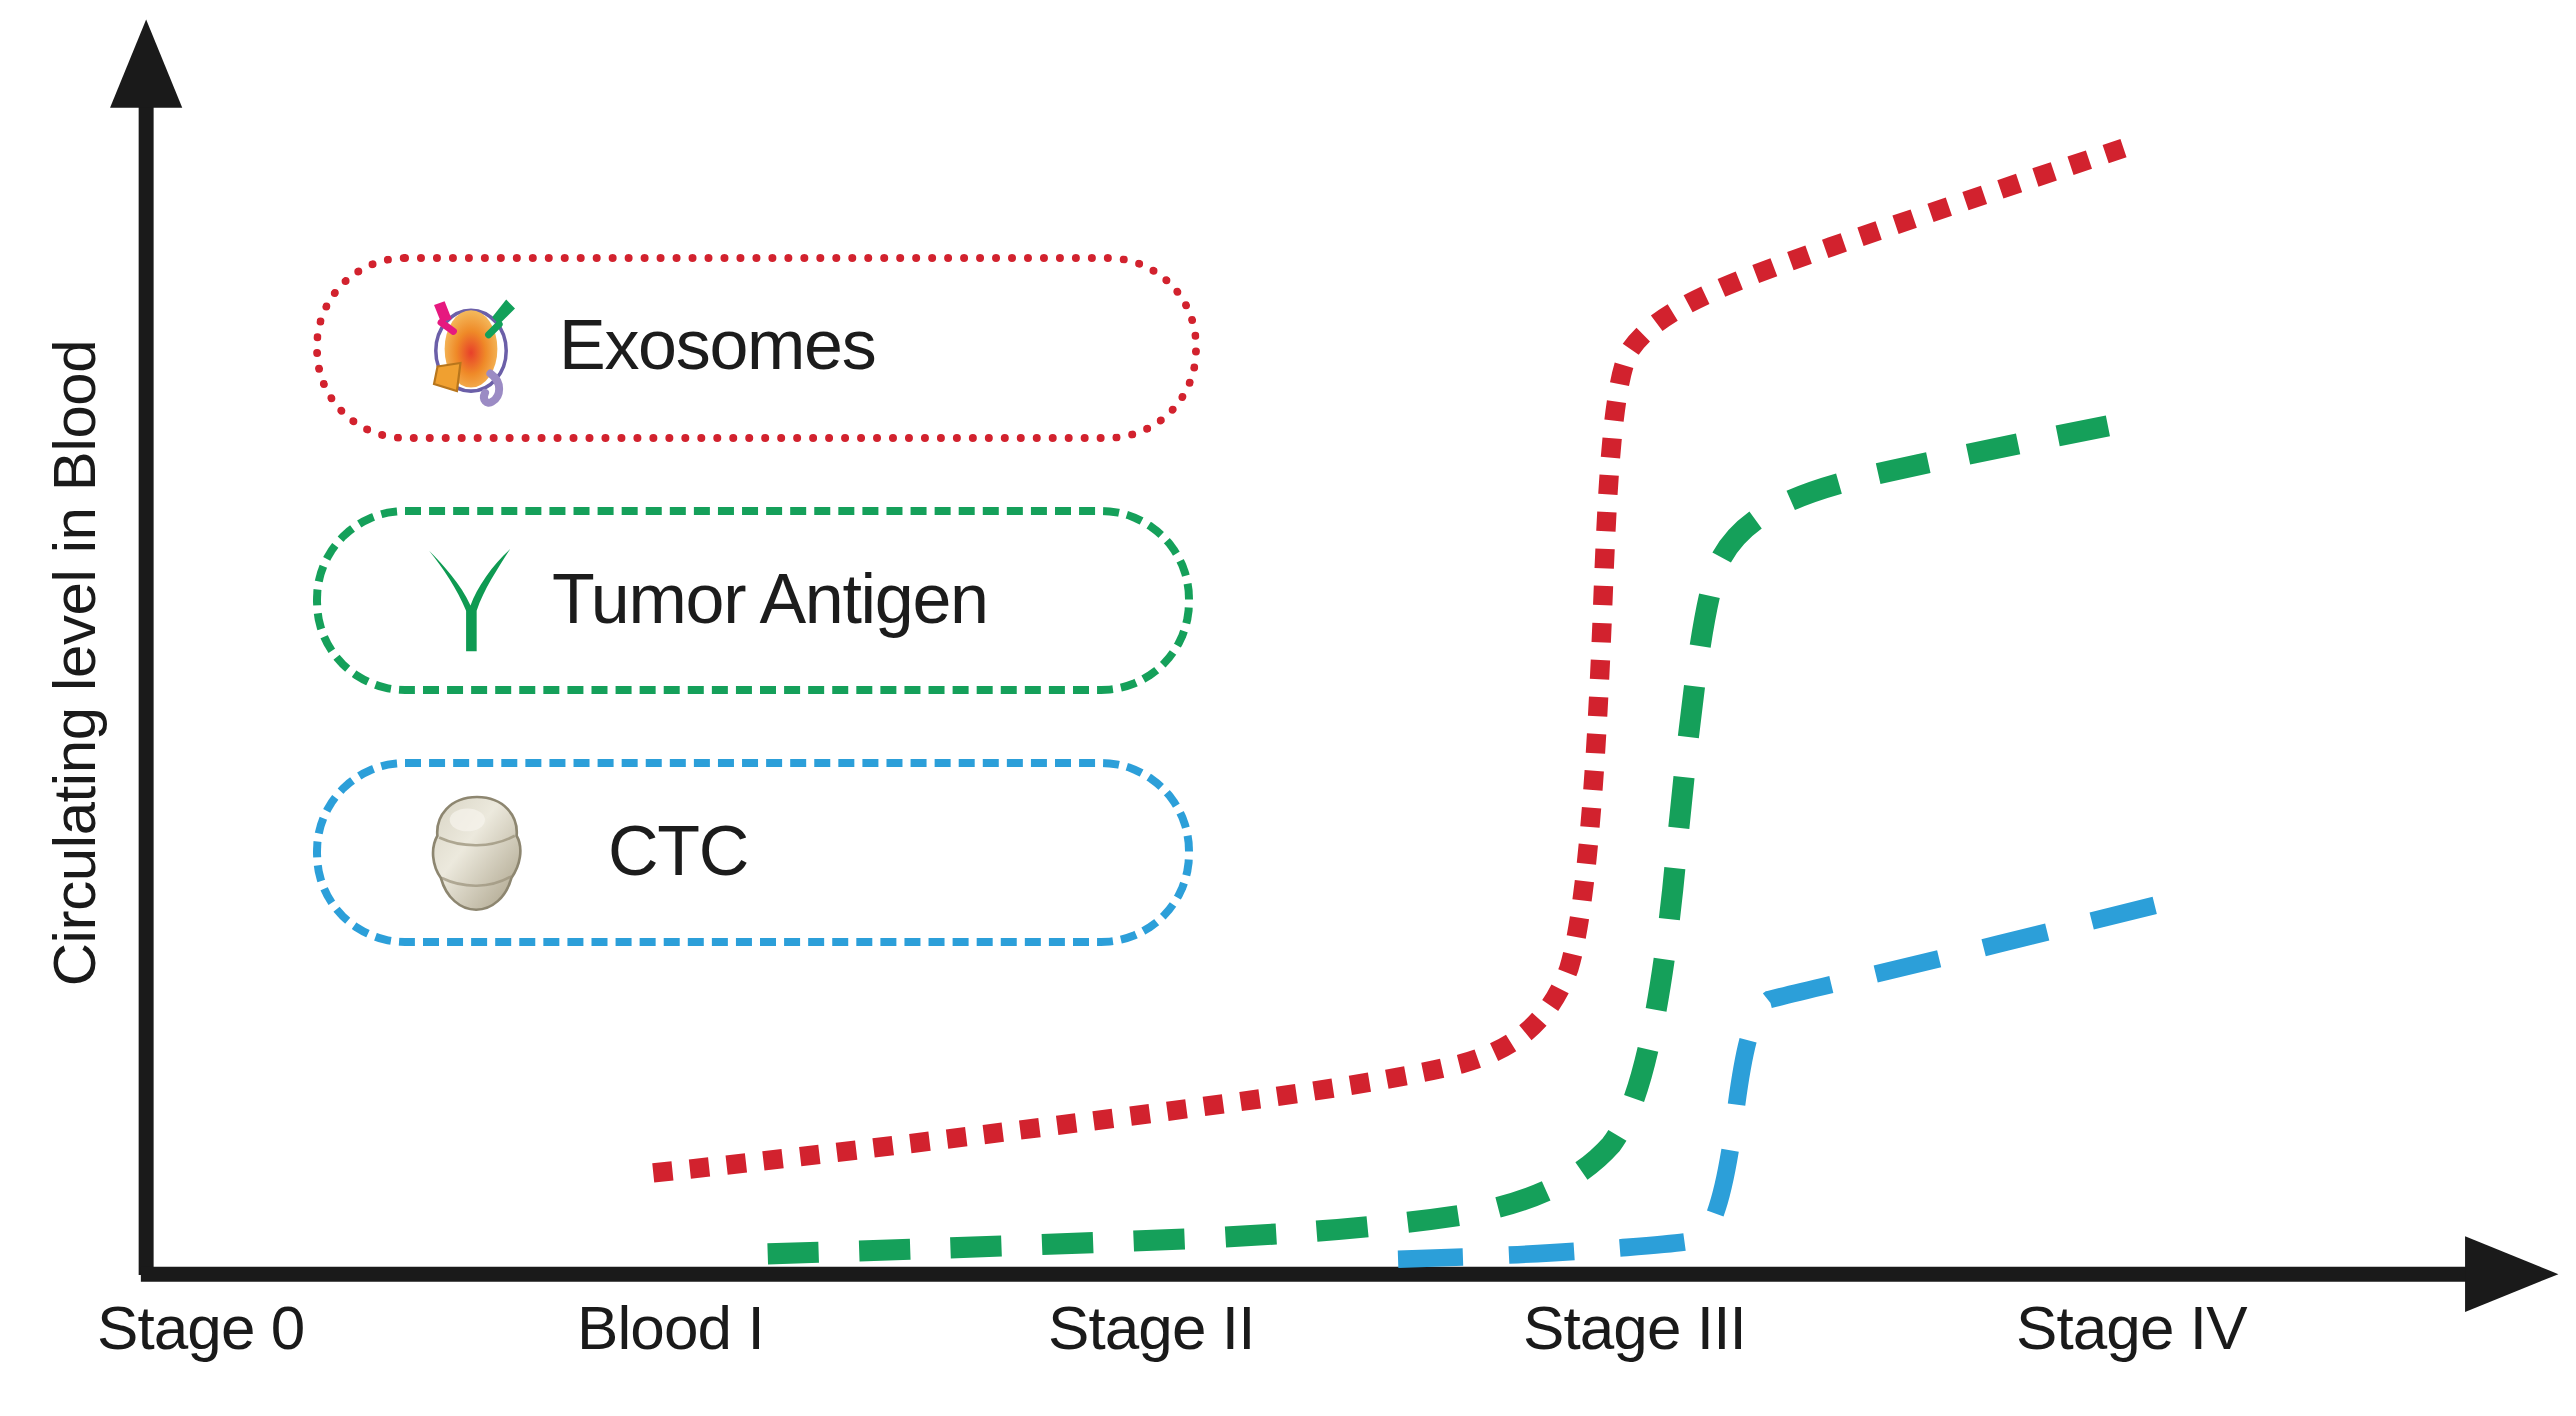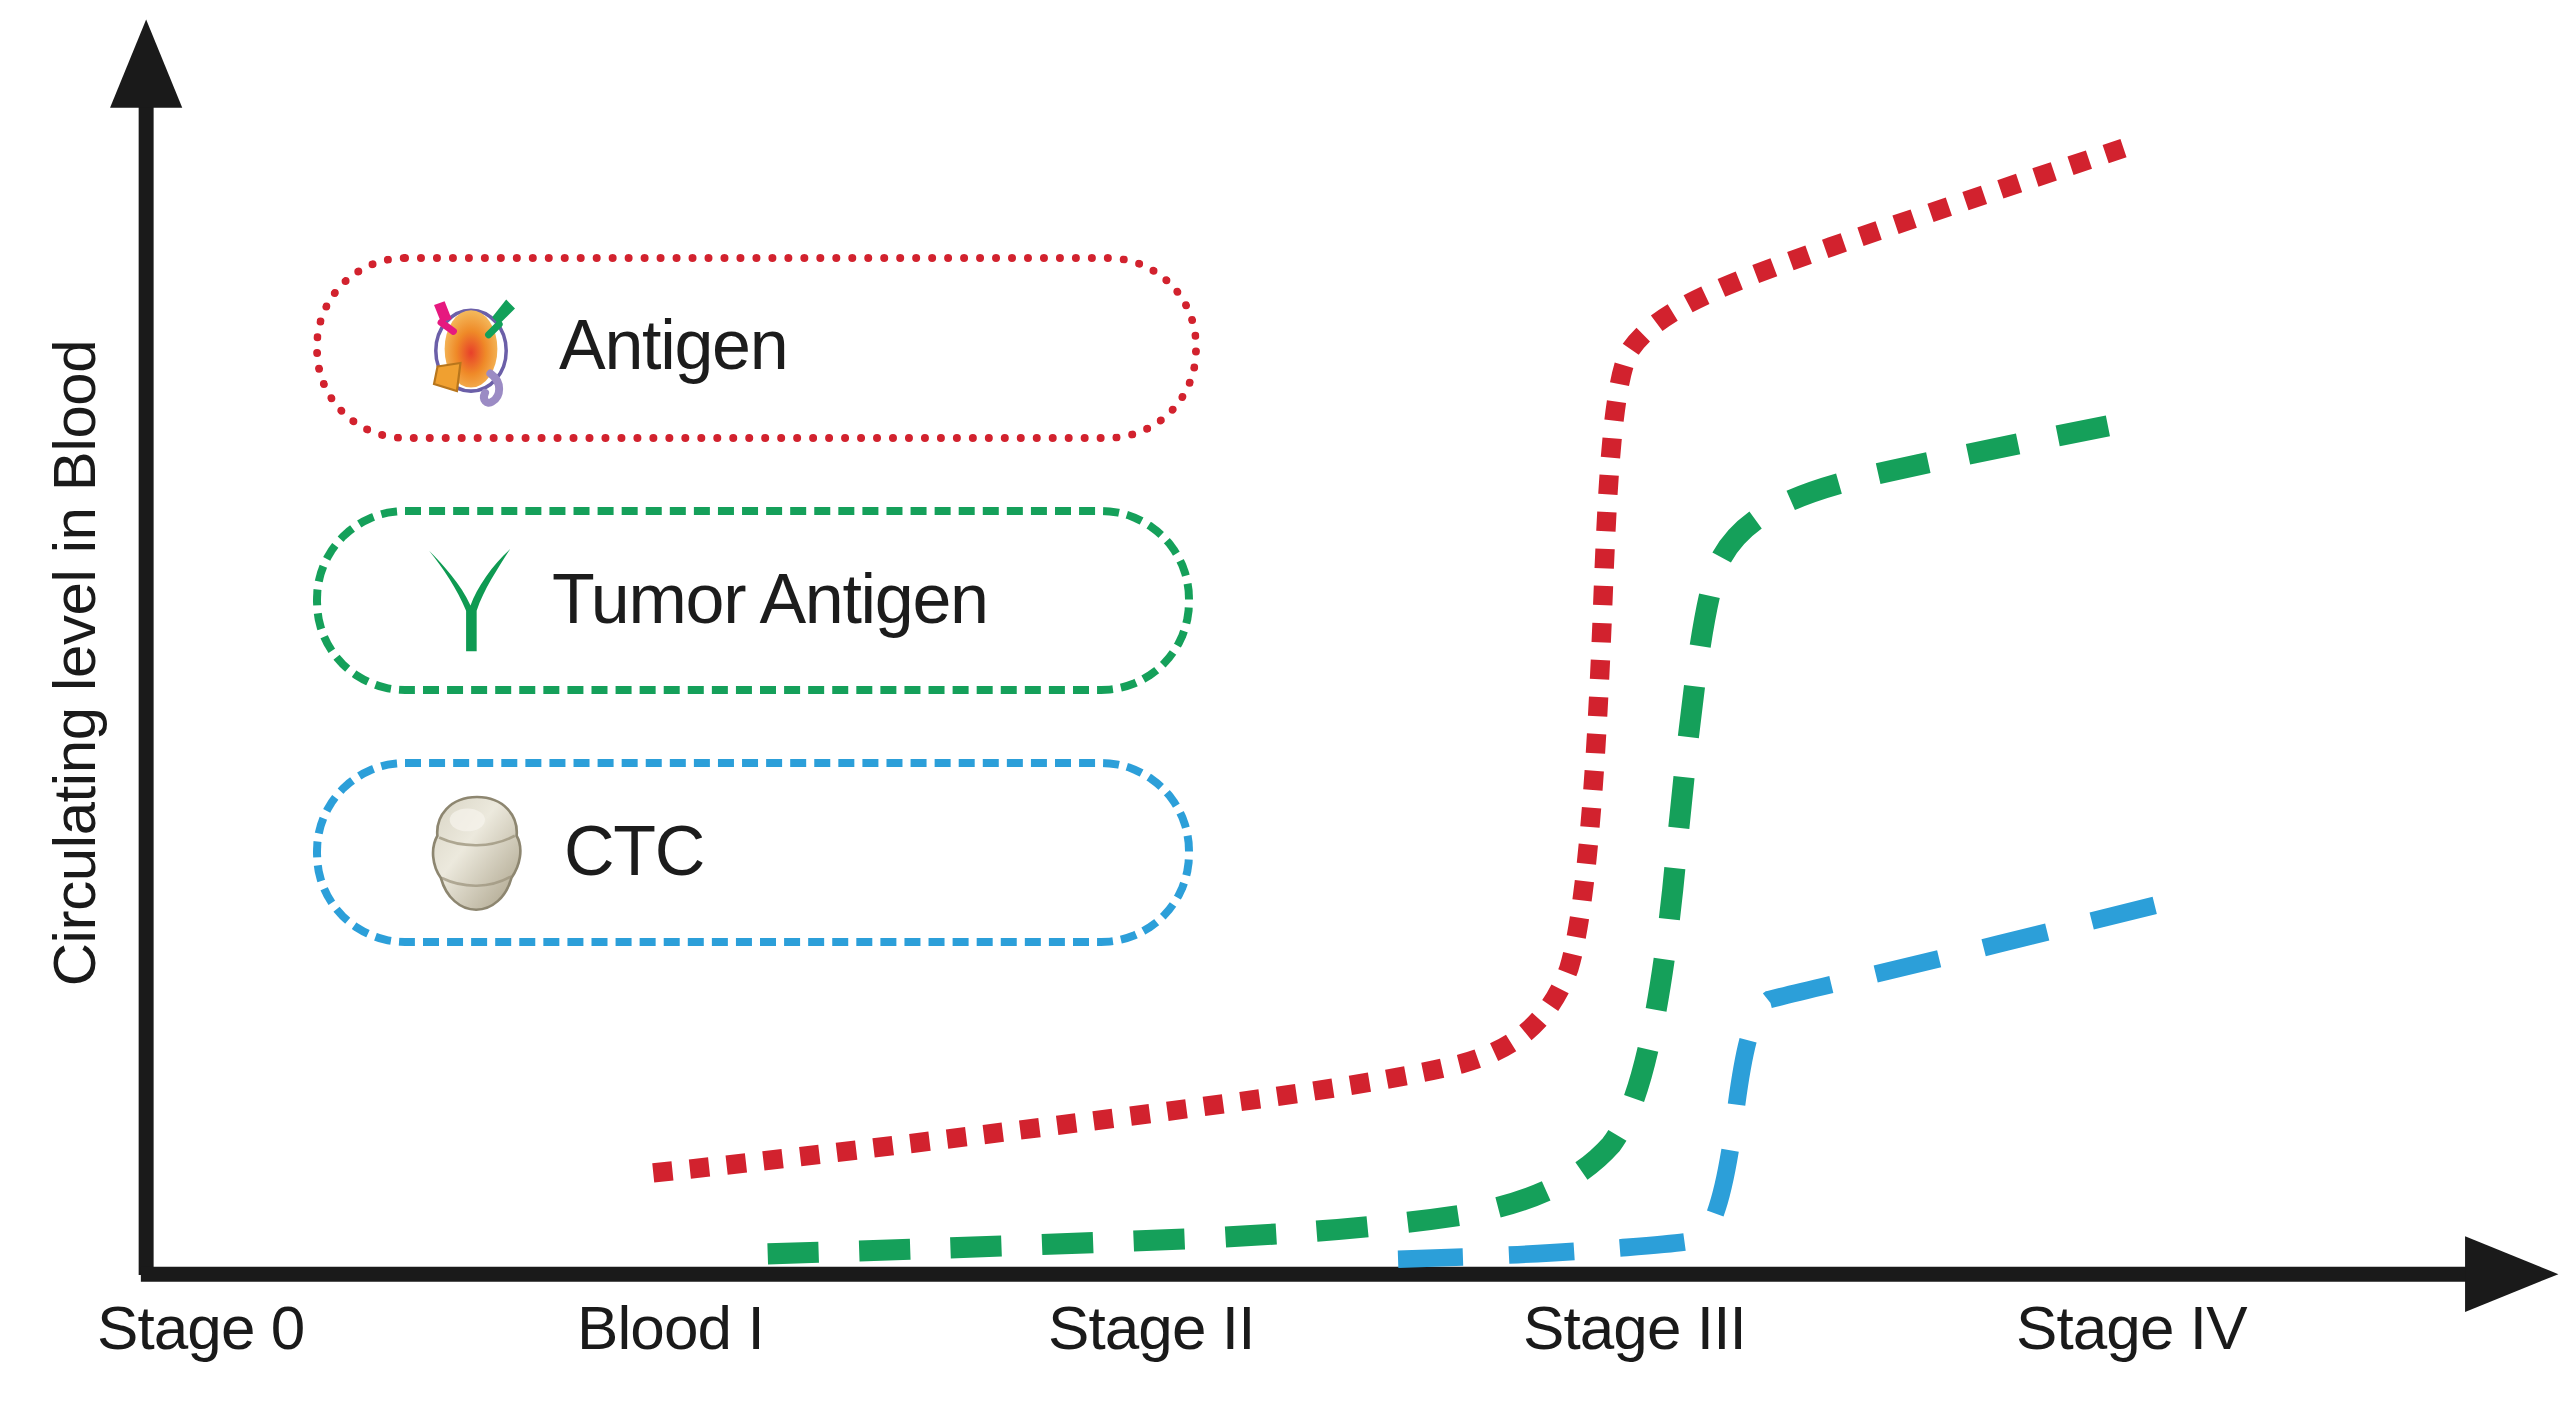--- a/index.html
+++ b/index.html
@@ -87,21 +87,21 @@
     border: 8px dashed #15a05a;
   }
   #legend-tumor-antigen .legend-icon { width: 97px; height: 132px; margin-left: 101px; margin-right: 33px; }
   #legend-tumor-antigen .legend-label { margin-top: -3.5px; }
 
   #legend-ctc {
     left: 313px; top: 759px; width: 880px; height: 187px;
     border: 8px dashed #2c9fd9;
   }
   #legend-ctc .legend-icon { width: 104px; height: 125px; margin-left: 104px; margin-right: 35px; }
-  #legend-ctc .legend-label { margin-top: -3.5px; }
+  #legend-ctc .legend-label { margin-top: -3.5px; margin-left: 44px; }
 </style>
 </head>
 <body>
 
 <div id="root">
 
   <div id="y-axis-title">Circulating level in Blood</div>
 
   <svg id="plot-svg" viewBox="0 0 2926 1609">
 
@@ -168,21 +168,21 @@
         <path d="M 26 46 L 40 56" stroke="#e6197f" stroke-width="8" stroke-linecap="round"></path>
 
         <path d="M 84 40 L 100 20 L 110 30 L 92 48 Z" fill="#12a05a"></path>
         <path d="M 92 48 L 80 60" stroke="#12a05a" stroke-width="8" stroke-linecap="round"></path>
 
         <path d="M 22 96 L 48 92 L 44 124 L 18 116 Z" fill="#f0a030" stroke="#b8761c" stroke-width="2.5"></path>
 
         <path d="M 82 104 C 96 114, 94 130, 84 136 C 78 140, 72 134, 76 126" fill="none" stroke="#9b8bc4" stroke-width="9" stroke-linecap="round"></path>
       </svg>
     </span>
-    <span class="legend-label">Antigen</span>
+    <span class="legend-label">Exosomes</span>
   </div>
 
   <div class="legend-box" id="legend-tumor-antigen" style="border-color: rgb(21, 160, 90);">
     <span class="legend-icon">
       <svg viewBox="0 0 110 150" width="97" height="132">
 
         <path d="M 8 18 C 24 34, 44 56, 55 80 C 62 60, 80 34, 100 16
                  C 86 38, 70 62, 62 86 L 62 132 L 50 132 L 50 86
                  C 40 62, 24 38, 8 18 Z" fill="#0e9a52"></path>
       </svg>

